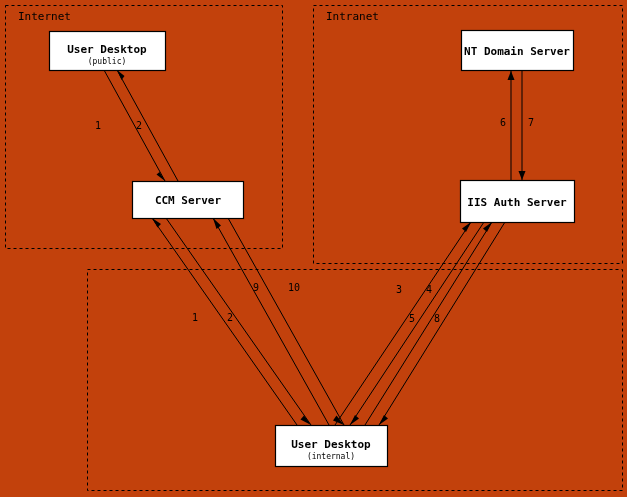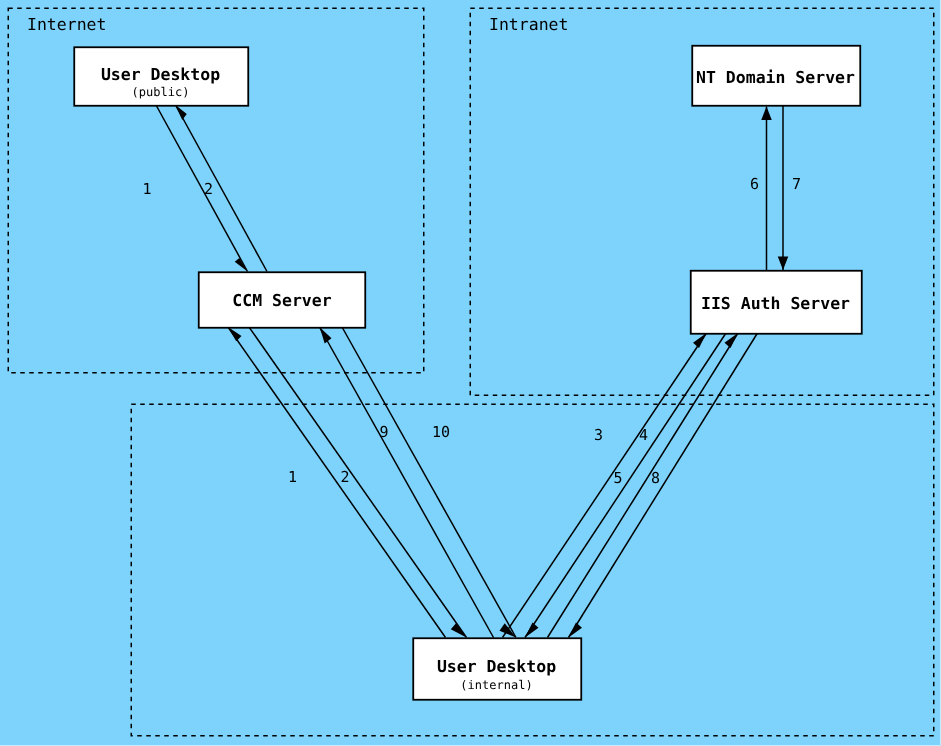--- a/index.html
+++ b/index.html
@@ -4,21 +4,21 @@
 <style>
   html, body {
     margin: 0;
     padding: 0;
     background: #ffffff;
   }
   #diagram-root {
     position: relative;
     width: 627px;
     height: 497px;
-    background: #7dd3fc;
+    background: #c2410c;
     font-family: "DejaVu Sans Mono", monospace;
     overflow: hidden;
   }
   svg#net-diagram {
     display: block;
     width: 627px;
     height: 497px;
   }
   .zone-box {
     fill: none;

